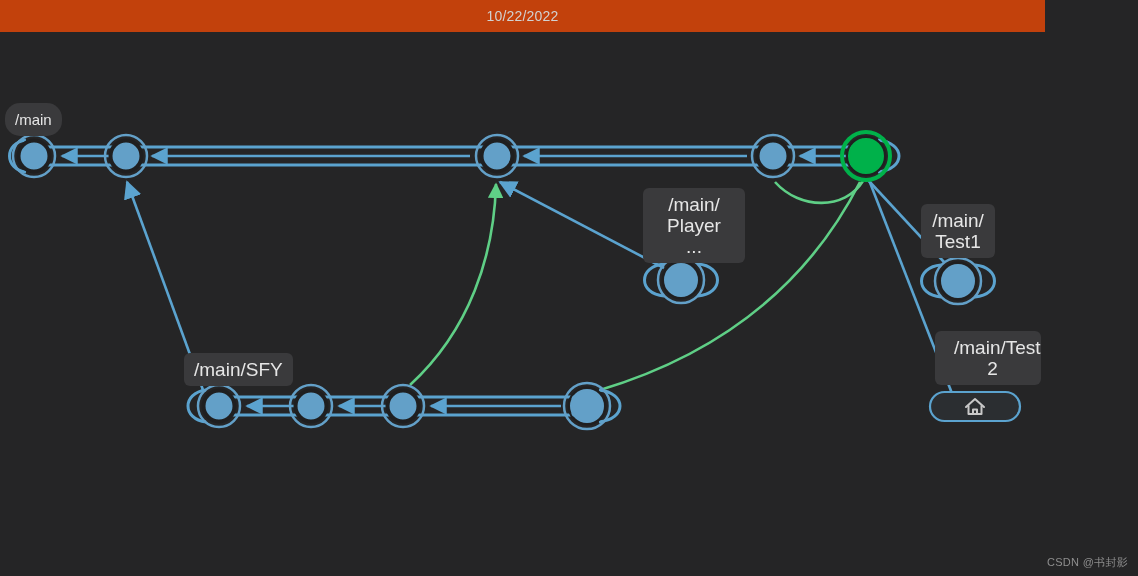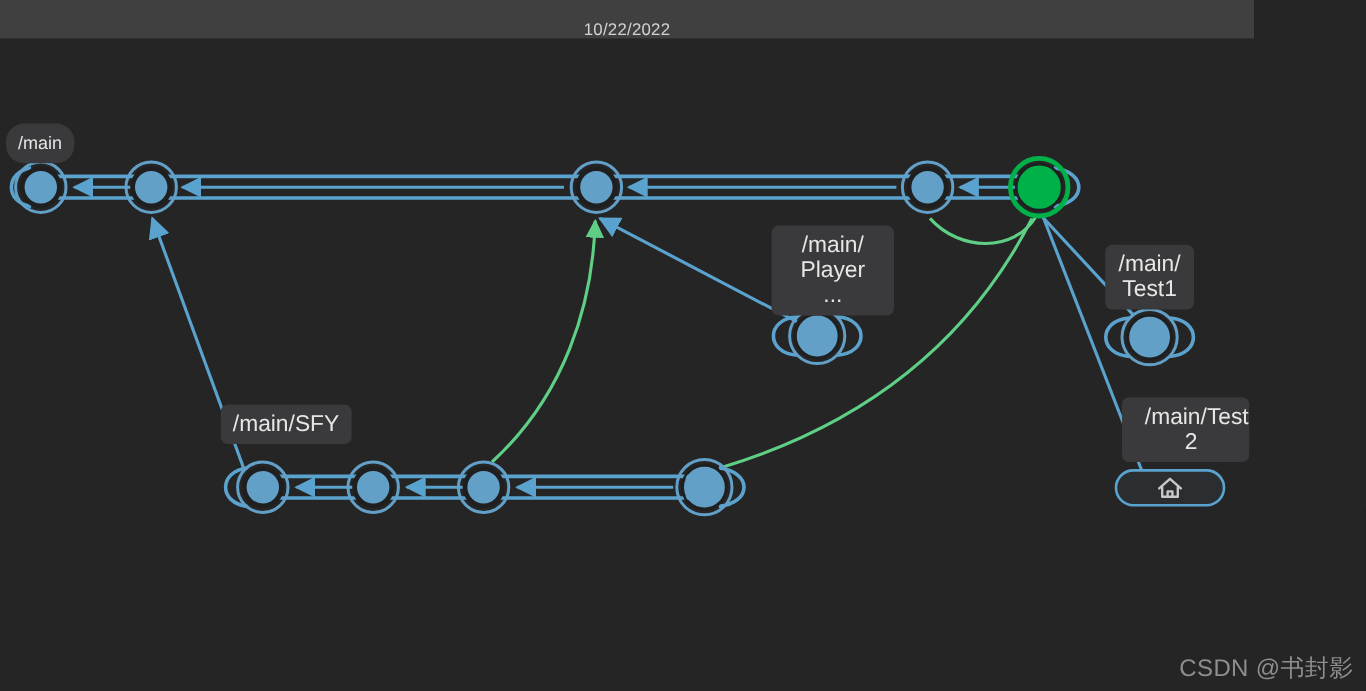--- a/index.html
+++ b/index.html
@@ -20,23 +20,23 @@
     background: #252526;
     overflow: hidden;
   }
   
   #header-bar {
     position: absolute;
     left: 0;
     top: 0;
     width: 1045px;
     height: 32px;
-    background: #404040;
+    background: #c2410c;
     display: flex;
-    align-items: flex-end;
+    align-items: center;
     justify-content: center;
   }
   #header-title {
     color: #d2d2d2;
     font-size: 14px;
     letter-spacing: .2px;
     font-family: "Liberation Sans", sans-serif;
   }
   
   #graph-canvas {
@@ -56,28 +56,28 @@
     line-height: 21px;
     text-align: center;
     padding: 6px 10px;
     white-space: pre-line;
     box-sizing: border-box;
   }
   .label-main      { left: 5px;   top: 103px; font-size: 15px; border-radius: 15px; }
   .label-player    { left: 643px; top: 188px; width: 102px; }
   .label-test1     { left: 921px; top: 204px; width: 74px; }
   .label-test2     { left: 935px; top: 331px; width: 106px; padding-left: 19px; }
-  .label-sfy       { left: 184px; top: 337px; }
+  .label-sfy       { left: 184px; top: 353px; }
   
   #watermark {
     position: absolute;
     right: 10px;
     bottom: 6px;
     color: #8e8e8e;
-    font-size: 20px;
+    font-size: 11px;
     font-family: "Liberation Sans", sans-serif;
     letter-spacing: .3px;
   }
 </style>
 </head>
 <body>
 
 <div id="app">
 
   <div id="header-bar">

